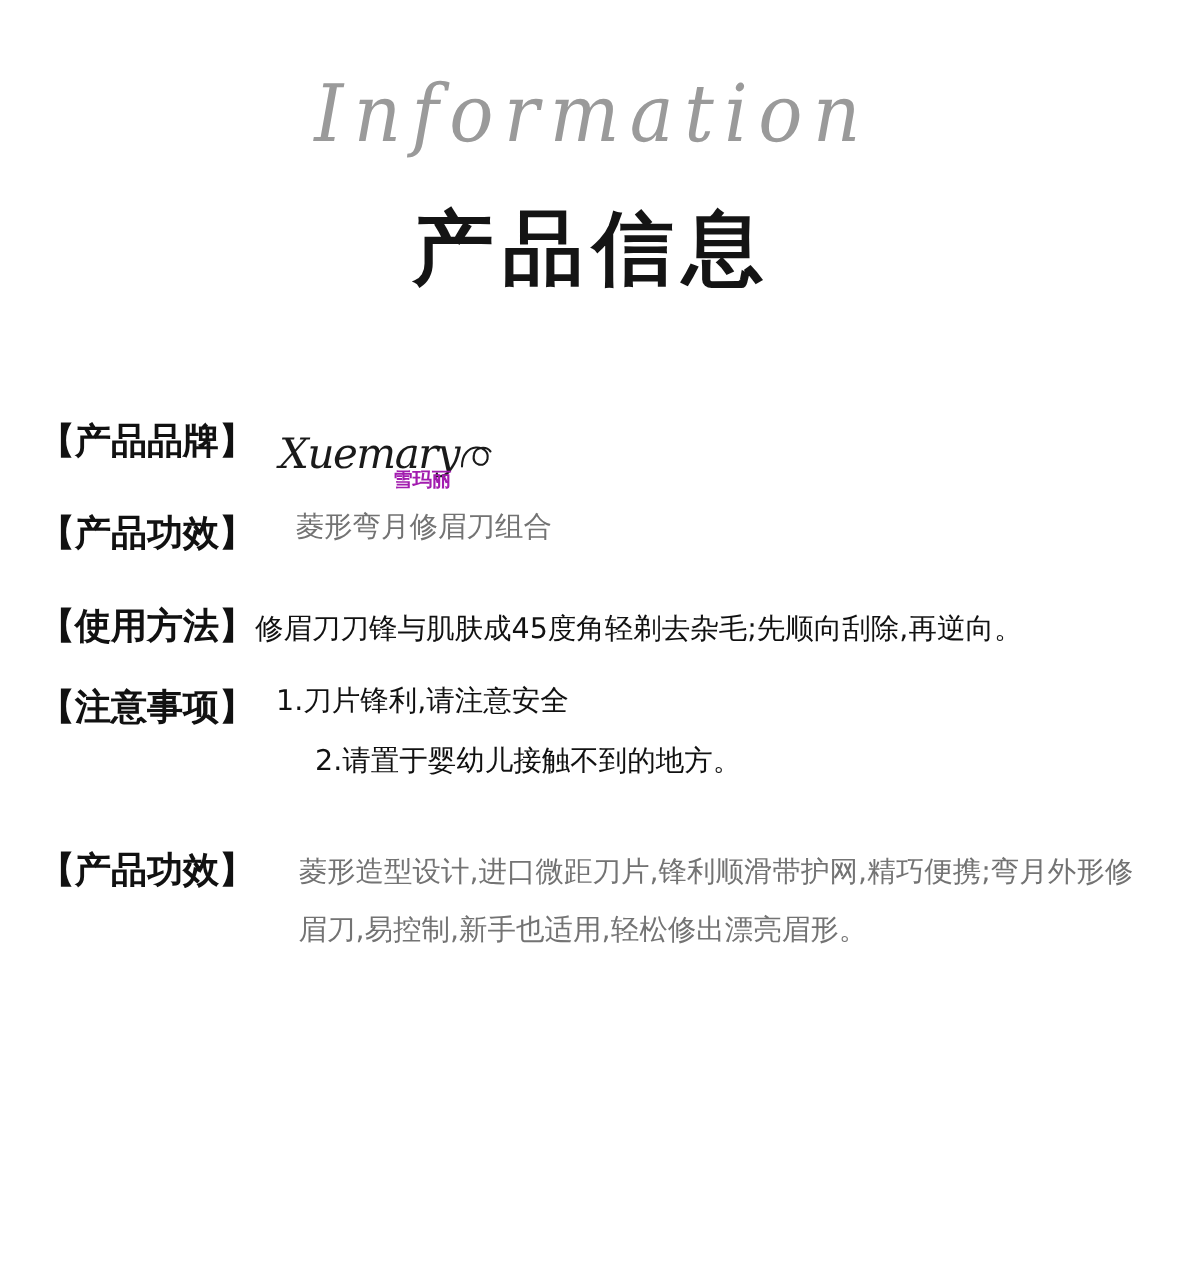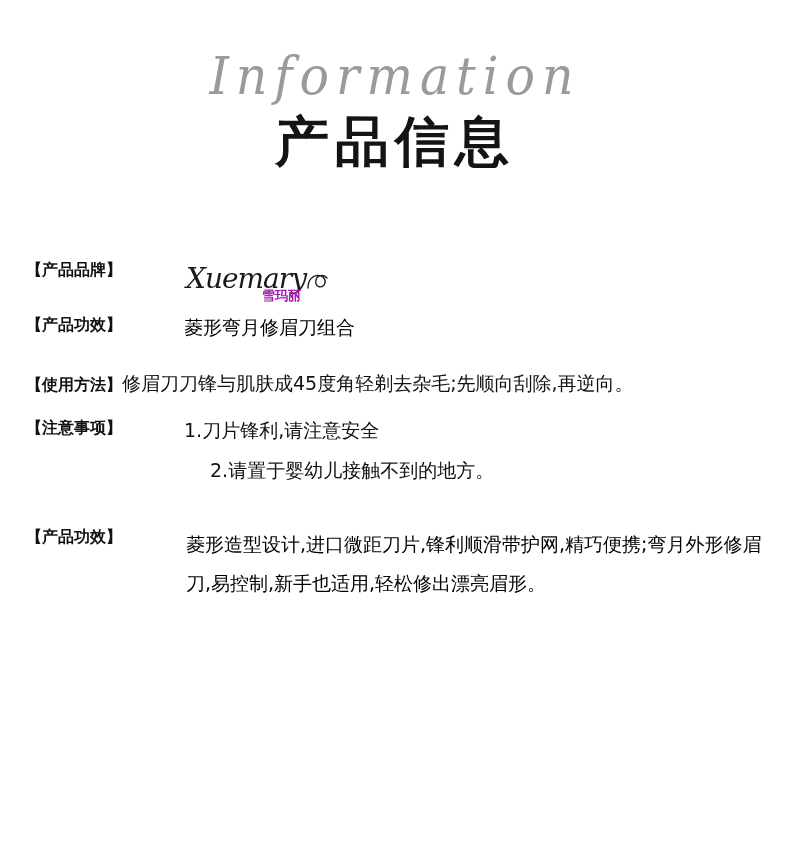--- a/index.html
+++ b/index.html
@@ -31,21 +31,21 @@
     font-family: "DejaVu Serif", serif;
     font-style: italic;
     font-size: 49px;
     letter-spacing: 7px;
     color: #9a9a9a;
     font-weight: 400;
     line-height: 1;
     transform: scaleY(1.08);
   }
   .cn-title {
-    margin-top: 10px;
+    margin-top: 34px;
     font-family: "DejaVu Sans", sans-serif;
     font-size: 54px;
     font-weight: 700;
     letter-spacing: 6px;
     color: #141414;
     line-height: 1.15;
   }
 
   
   .specs {
@@ -54,34 +54,35 @@
   }
   .row {
     display: flex;
     align-items: flex-start;
     margin-bottom: 26px;
   }
   .label {
     flex: 0 0 auto;
     width: 152px;
     font-family: "DejaVu Sans", sans-serif;
-    font-size: 16px;
+    font-size: 24px;
     font-weight: 700;
     color: #111111;
     white-space: nowrap;
     line-height: 1.5;
   }
   .value {
     flex: 1 1 auto;
     font-family: "DejaVu Sans", sans-serif;
     font-size: 19px;
     font-weight: 400;
-    color: #000000;
+    color: #737373;
     line-height: 1.5;
     padding-left: 6px;
+    margin-left: 13px;
   }
 
   
   .row-brand { margin-bottom: 20px; align-items: center; }
   .brand-logo {
     padding-left: 8px;
     display: flex;
     align-items: flex-end;
     height: 46px;
   }

